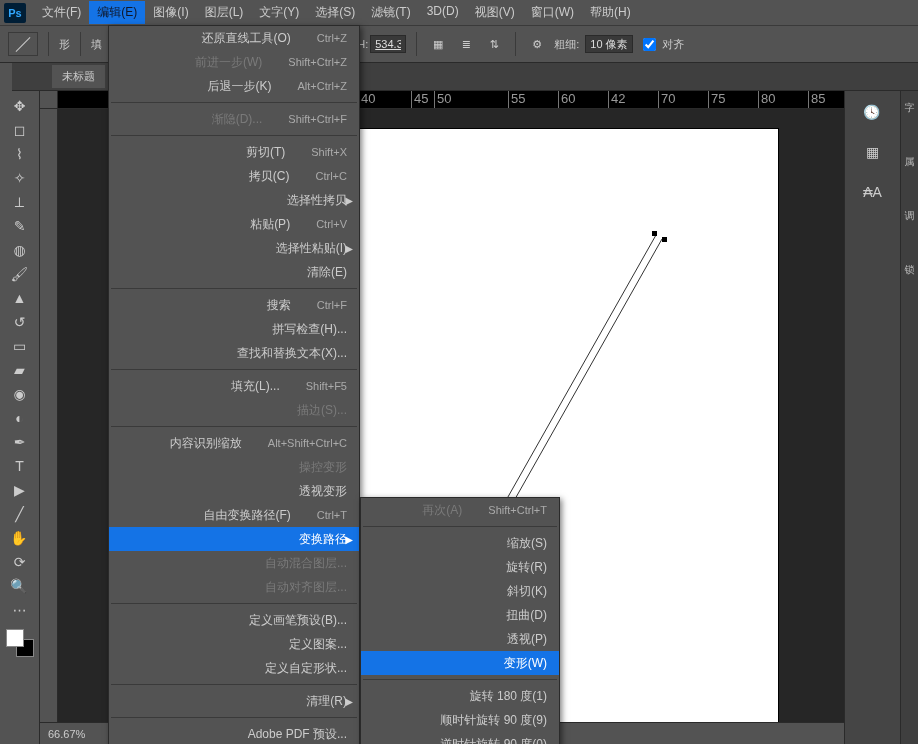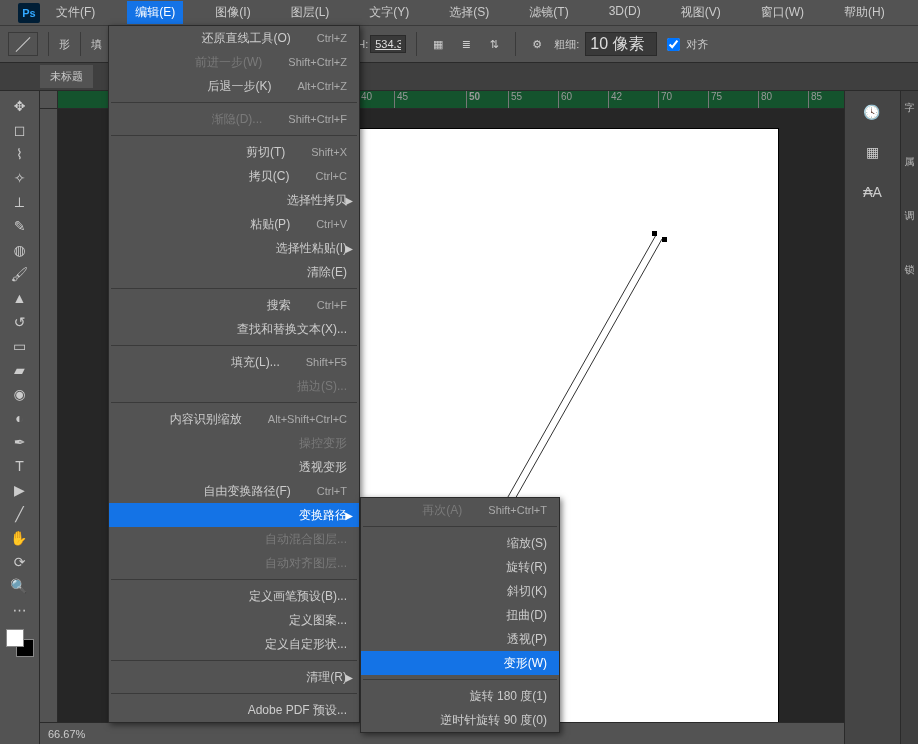--- a/index.html
+++ b/index.html
@@ -1,48 +1,48 @@
 <!DOCTYPE html>
 <html><head>
 <meta charset="utf-8">
 <style>
 * { margin: 0; padding: 0; box-sizing: border-box; font-family: "Microsoft YaHei", sans-serif; user-select: none; }
 body { background: #535353; width: 918px; height: 744px; overflow: hidden; position: relative; }
 
-.menubar { height: 25px; background: #535353; display: flex; align-items: center; padding-left: 4px; font-size: 12px; color: #ccc; margin-left: 14px; }
+.menubar { height: 25px; background: #535353; display: flex; align-items: center; padding-left: 4px; font-size: 12px; color: #ccc; }
 .menubar .ps-logo { width: 22px; height: 20px; background: #001e36; color: #31a8ff; font-weight: bold; font-size: 11px; display: flex; align-items: center; justify-content: center; border-radius: 2px; margin-right: 8px; }
 .menubar .menu-item { padding: 3px 8px; cursor: pointer; }
-.menubar .menu-item.active { background: #1473e6; color: #ffffff; }
+.menubar .menu-item.active { background: #1473e6; color: #0f172a; }
 
 .optionsbar { height: 38px; background: #535353; border-top: 1px solid #3a3a3a; border-bottom: 1px solid #2a2a2a; display: flex; align-items: center; padding: 0 8px; font-size: 11px; color: #ccc; gap: 6px; }
 .optionsbar .tool-preview { width: 30px; height: 24px; border: 1px solid #3a3a3a; display: flex; align-items: center; justify-content: center; }
 .optionsbar .line { width: 20px; height: 1px; background: #ccc; transform: rotate(-45deg); }
 .optionsbar .sep { width: 1px; height: 24px; background: #3a3a3a; margin: 0 4px; }
 .optionsbar .field { display: flex; align-items: center; gap: 2px; }
 .optionsbar .field input { width: 36px; background: #393939; border: 1px solid #2a2a2a; color: #ddd; font-size: 11px; padding: 2px 4px; text-decoration: underline; }
 .optionsbar .icon-btn { width: 22px; height: 22px; display: flex; align-items: center; justify-content: center; }
 .optionsbar .swatch { width: 28px; height: 18px; background: #000; border: 1px solid #666; }
 .optionsbar .stroke-swatch { width: 28px; height: 18px; background: #535353; border: 1px solid #666; position: relative; }
 .optionsbar .stroke-swatch::after { content:""; position:absolute; width: 120%; height:1px; background:#c00; top:50%; left:-10%; transform: rotate(-20deg); }
 .optionsbar .stroke-w { width: 36px; background:#393939; border:1px solid #2a2a2a; font-size:11px; color:#ddd; padding:2px; }
 .optionsbar .stroke-line { width:44px; height: 14px; border: 1px solid #2a2a2a; background:#393939; display:flex; align-items:center; justify-content:center; }
 .optionsbar .stroke-line span { width: 30px; height:2px; background:#ccc; }
 
-.tabbar { height: 28px; background: #3f3f3f; display: flex; align-items: center; padding-left: 40px; font-size: 11px; color: #ccc; border-bottom: 1px solid #2a2a2a; }
+.tabbar { height: 28px; background: #3f3f3f; display: flex; align-items: center; padding-left: 40px; font-size: 11px; color: #ccc; border-bottom: 1px solid #2a2a2a; margin-left: 12px; }
 .tabbar .tab { padding: 4px 10px; background: #535353; }
 
 .workarea { position: absolute; top: 91px; left: 0; right: 0; bottom: 0; display: flex; }
 .leftbar { width: 40px; background: #535353; display: flex; flex-direction: column; align-items: center; padding-top: 4px; gap: 2px; border-right: 1px solid #2a2a2a; }
 .leftbar .tool { width: 24px; height: 22px; display:flex; align-items:center; justify-content:center; color:#ccc; font-size: 14px; }
 .leftbar .color-swatches { margin-top: 6px; width: 28px; height: 28px; position: relative; }
 .leftbar .color-swatches .fg { position: absolute; width: 18px; height: 18px; background:#fff; border:1px solid #888; top:0; left:0; z-index:2; }
 .leftbar .color-swatches .bg { position: absolute; width: 18px; height: 18px; background:#000; border:1px solid #888; bottom:0; right:0; }
 
 .canvas-wrap { flex: 1; position: relative; background: #262626; }
-.ruler-h { position: absolute; top: 0; left: 18px; right: 0; height: 18px; background: #14532d; border-bottom: 1px solid #2a2a2a; font-size: 10px; color: #999; overflow: hidden; }
+.ruler-h { position: absolute; top: 0; left: 18px; right: 0; height: 18px; background: #000000; border-bottom: 1px solid #2a2a2a; font-size: 13px; color: #999; overflow: hidden; }
 .ruler-h .tick { position: absolute; top: 0; height: 18px; border-left: 1px solid #777; padding-left: 2px; }
 .ruler-v { position: absolute; top: 18px; left: 0; bottom: 0; width: 18px; background: #535353; border-right: 1px solid #2a2a2a; }
 .ruler-corner { position:absolute; top:0; left:0; width:18px; height:18px; background:#535353; border-right:1px solid #2a2a2a; border-bottom:1px solid #2a2a2a; }
 .canvas { position: absolute; top: 18px; left: 18px; right: 0; bottom: 22px; background: #262626; overflow: hidden; }
 .document { position: absolute; top: 20px; left: 60px; width: 660px; height: 620px; background: #fff; box-shadow: 0 0 0 1px #000; }
 .statusbar { position: absolute; bottom:0; left:0; right:0; height:22px; background:#535353; border-top:1px solid #2a2a2a; font-size:11px; color:#ccc; display:flex; align-items:center; padding-left: 8px; }
 
 .rightpanel { width: 56px; background: #454545; border-left: 1px solid #2a2a2a; display:flex; flex-direction: column; align-items:center; padding-top: 10px; gap: 18px; }
 .rightpanel .panel-icon { width: 24px; height: 22px; color: #ccc; display:flex; align-items:center; justify-content:center; font-size:14px; }
 .rightpanel2 { width: 18px; background: #3f3f3f; border-left:1px solid #2a2a2a; display:flex; flex-direction:column; align-items:center; padding-top:10px; gap:40px; font-size:10px; color:#bbb; }
@@ -57,21 +57,21 @@
 .menu1 { top: 25px; left: 108px; width: 252px; }
 .menu2 { top: 497px; left: 360px; width: 200px; }
 
 svg.doc-line { position:absolute; top:0; left:0; width:100%; height:100%; }
 </style>
 </head>
 <body>
 
 <div class="menubar">
   <div class="ps-logo">Ps</div>
-  <div id="menubar-items" style="display: flex; gap: 24px;">
+  <div id="menubar-items" style="display: flex;">
       <div class="menu-item">文件(F)</div>
       <div class="menu-item active">编辑(E)</div>
       <div class="menu-item">图像(I)</div>
       <div class="menu-item">图层(L)</div>
       <div class="menu-item">文字(Y)</div>
       <div class="menu-item">选择(S)</div>
       <div class="menu-item">滤镜(T)</div>
       <div class="menu-item">3D(D)</div>
       <div class="menu-item">视图(V)</div>
       <div class="menu-item">窗口(W)</div>
@@ -103,21 +103,21 @@
     <span>H:</span>
     <input value="534.31" style="">
   </div>
   <div class="sep"></div>
   <div class="icon-btn">▦</div>
   <div class="icon-btn">≣</div>
   <div class="icon-btn">⇅</div>
   <div class="sep"></div>
   <div class="icon-btn">⚙</div>
   <span>粗细:</span>
-  <input style="width: 72px; background: rgb(57, 57, 57); border: 1px solid rgb(42, 42, 42); color: rgb(221, 221, 221); font-size: 16px; padding: 2px 4px;" value="10 像素">
+  <input style="width: 48px; background: rgb(57, 57, 57); border: 1px solid rgb(42, 42, 42); color: rgb(221, 221, 221); font-size: 11px; padding: 2px 4px;" value="10 像素">
   <input type="checkbox" checked="" style="margin-left: 4px;">
   <span>对齐</span>
 </div>
 
 <div class="tabbar">
   <div class="tab"><span>未标题</span></div>
 </div>
 
 <div class="workarea">
   <div class="leftbar" id="toolbar">
@@ -146,22 +146,22 @@
       <div class="color-swatches">
         <div class="fg"></div>
         <div class="bg"></div>
       </div>
     </div>
 
   <div class="canvas-wrap">
     <div class="ruler-corner"></div>
     <div class="ruler-h" id="rulerH">
         <div class="tick" style="left: 300px;">40</div>
-        <div class="tick" style="left: 336px;">45</div>
-        <div class="tick" style="left: 408px; font-weight: bold;">50</div>
+        <div class="tick" style="left: 353px;">45</div>
+        <div class="tick" style="left: 376px;">50</div>
         <div class="tick" style="left: 450px;">55</div>
         <div class="tick" style="left: 500px;">60</div>
         <div class="tick" style="left: 550px;">42</div>
         <div class="tick" style="left: 600px;">70</div>
         <div class="tick" style="left: 650px;">75</div>
         <div class="tick" style="left: 700px;">80</div>
         <div class="tick" style="left: 750px;">85</div>
       </div>
     <div class="ruler-v"></div>
     <div class="canvas">
@@ -233,20 +233,23 @@
     </div>
     <div class="row">
       <span>清除(E)</span>
     </div>
     <div class="sep"></div>
     <div class="row">
       <span>搜索</span>
       <span class="shortcut">Ctrl+F</span>
     </div>
     <div class="row">
+      <span>拼写检查(H)...</span>
+    </div>
+    <div class="row">
       <span>查找和替换文本(X)...</span>
     </div>
     <div class="sep"></div>
     <div class="row">
       <span>填充(L)...</span>
       <span class="shortcut">Shift+F5</span>
     </div>
     <div class="row disabled">
       <span>描边(S)...</span>
     </div>
@@ -318,15 +321,18 @@
       <span>透视(P)</span>
     </div>
     <div class="row highlight">
       <span>变形(W)</span>
     </div>
     <div class="sep"></div>
     <div class="row">
       <span>旋转 180 度(1)</span>
     </div>
     <div class="row">
+      <span>顺时针旋转 90 度(9)</span>
+    </div>
+    <div class="row">
       <span>逆时针旋转 90 度(0)</span>
     </div>
   </div>
 
 </body></html>

